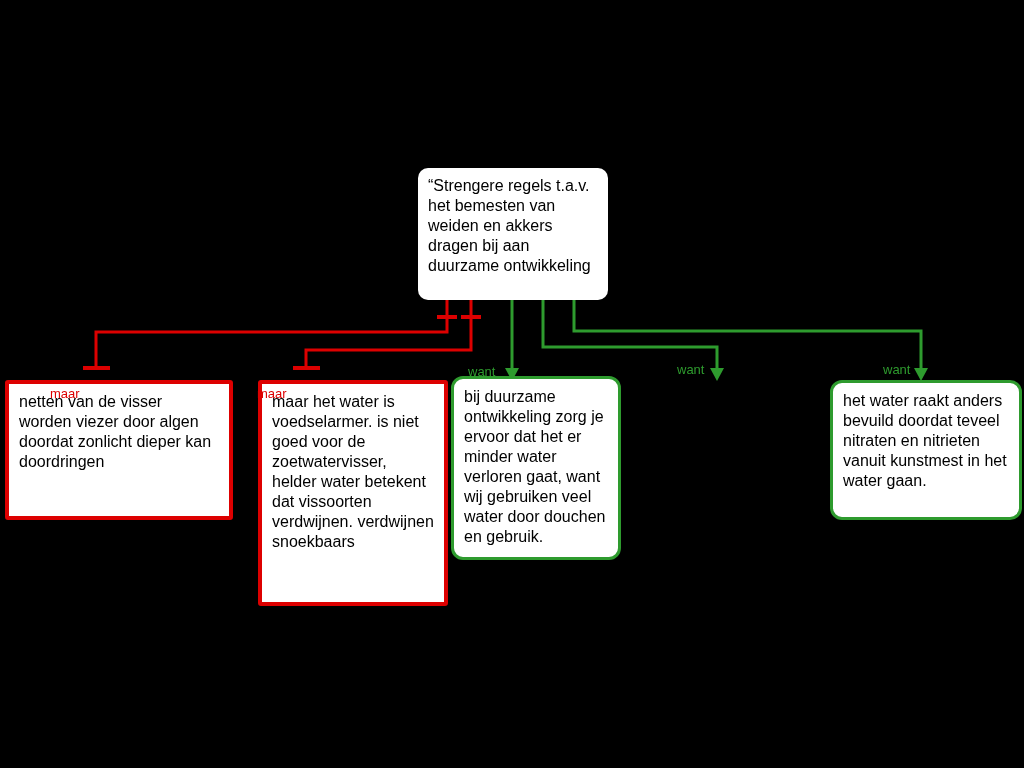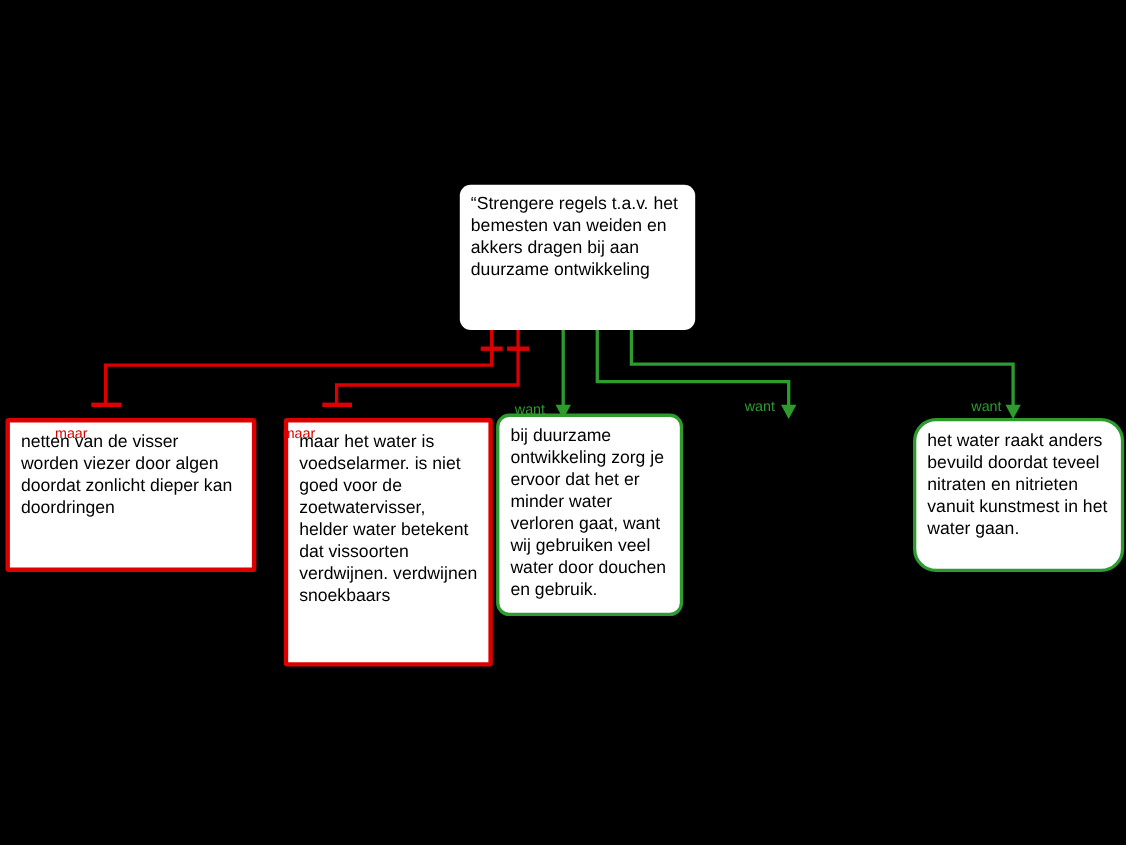--- a/index.html
+++ b/index.html
@@ -35,36 +35,36 @@
   .node {
     position: absolute;
     background: var(--node-bg);
     color: var(--node-text);
     font-size: 16px;
     line-height: 1.25;
     padding: 8px 10px;
     z-index: 2;
   }
   .root-node {
-    left: 418px; top: 168px; width: 214px; min-height: 132px;
+    left: 418px; top: 168px; width: 190px; min-height: 132px;
     border-radius: 10px;
   }
   .oppose-node {
     border: 4px solid var(--oppose);
     border-radius: 3px;
   }
   .support-node {
     border: 3px solid var(--support);
     border-radius: 12px;
   }
   .node-1 { left: 5px;   top: 380px; width: 228px; min-height: 140px; }
   .node-2 { left: 212px; top: 380px; width: 190px; min-height: 226px; margin-left: 46px; }
   .node-3 { left: 417px; top: 376px; width: 170px; min-height: 184px; margin-left: 34px; }
   .node-4 { left: 625px; top: 380px; width: 188px; min-height: 186px; }
-  .node-5 { left: 830px; top: 380px; width: 192px; min-height: 140px; border-radius: 21px; }
+  .node-5 { left: 830px; top: 380px; width: 192px; min-height: 140px; }
 
   .relation-label {
     position: absolute;
     font-size: 13px;
     z-index: 3;
   }
   .relation-oppose { color: var(--oppose); margin-top: 24px; }
   .relation-support { color: var(--support); }
   .label-1 { left: 50px;  top: 362px; }
   .label-2 { left: 257px; top: 362px; }

